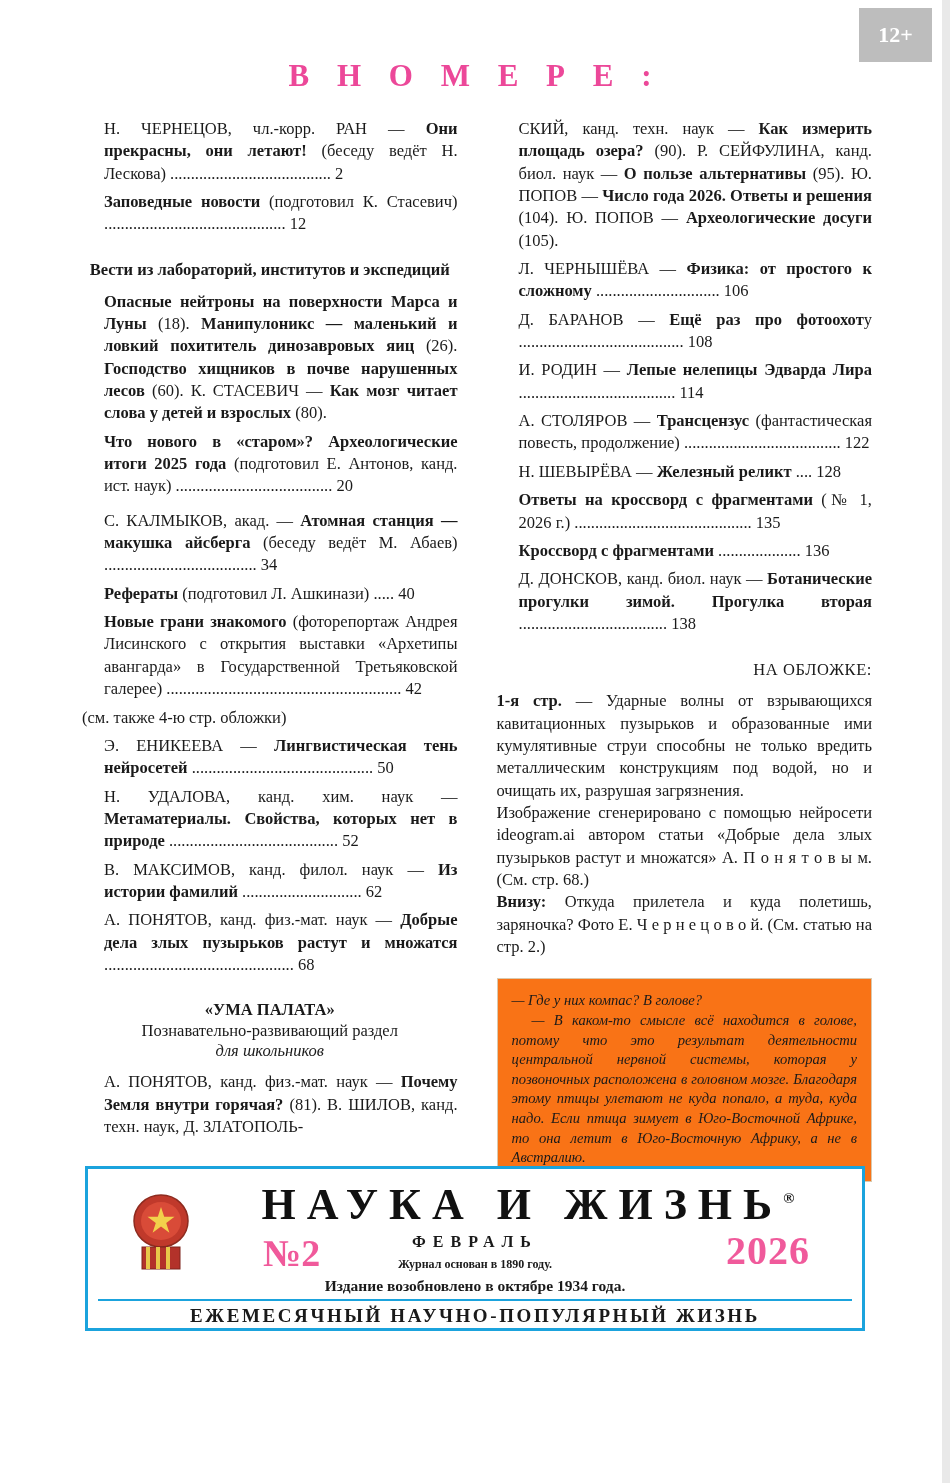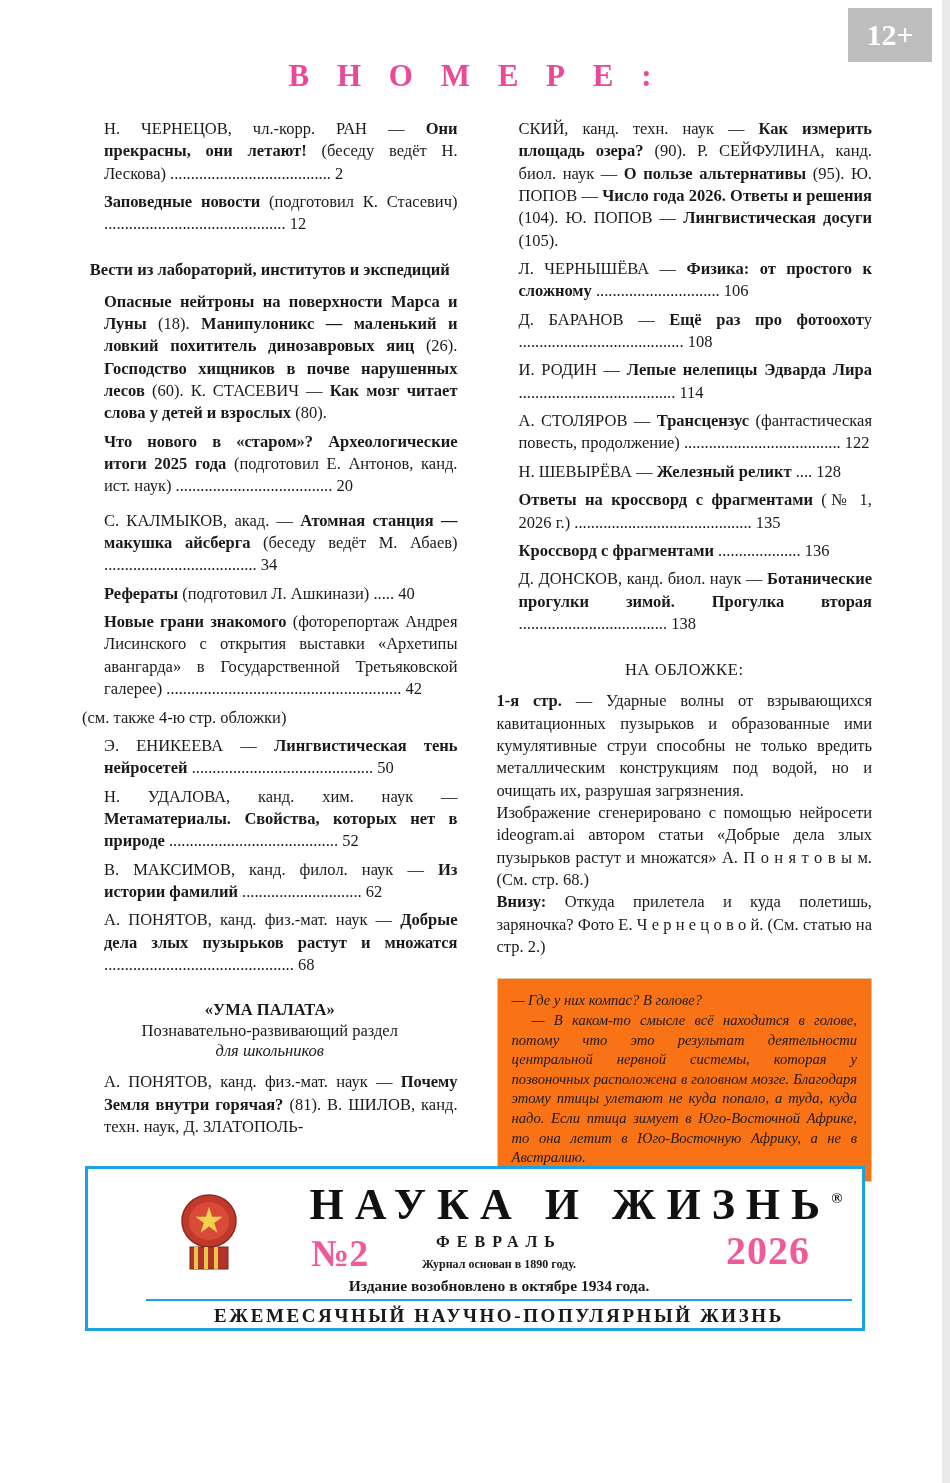--- a/index.html
+++ b/index.html
@@ -14,25 +14,25 @@
   }
   .page {
     position: relative;
     width: 950px; height: 1483px;
     padding: 0;
   }
   
   .age-badge {
     position: absolute;
     top: 8px; right: 18px;
-    width: 84px; height: 54px;
+    width: 73px; height: 54px;
     background: #bdbdbd;
     color: #ffffff;
     font-family: "Liberation Serif", serif;
-    font-size: 30px;
+    font-size: 22px;
     font-weight: bold;
     display: flex;
     align-items: center;
     justify-content: center;
     letter-spacing: 0px;
   }
   
   .issue-heading {
     position: absolute;
     top: 58px; left: 0; width: 950px;
@@ -68,21 +68,21 @@
   .ctr { text-align: center; text-indent: 0; padding-left: 0; }
   .rightind { text-align: right; }
 
   .section-title {
     text-align: center;
     font-weight: bold;
     font-size: 16.5px;
     line-height: 1.33;
   }
   .cover-title {
-    text-align: center;
+    text-align: right;
     font-size: 16.5px;
     letter-spacing: 0.6px;
     margin-top: 2px;
   }
   .indent-first { text-indent: 24px; }
 
   .quote-box {
     margin-top: 20px;
     background: #f97316;
     border: 1px solid #d9c9ae;
@@ -94,21 +94,20 @@
   }
   .quote-box p { margin: 0; }
 
   
   .masthead {
     position: absolute;
     left: 85px; top: 1166px;
     width: 780px; height: 165px;
     border: 3px solid #1ba3dd;
     background: #ffffff;
-    padding-left: 48px;
   }
   .mast-inner { position: relative; width: 100%; height: 100%; }
   .mast-title {
     position: absolute; top: 10px; left: 115px; width: 650px;
     text-align: center;
     font-family: "Liberation Serif", serif;
     font-weight: bold;
     font-size: 44px;
     letter-spacing: 11px;
     color: #111;
@@ -212,21 +211,21 @@
         <div class="gap-l"></div>
         <div class="section-title">«УМА ПАЛАТА»</div>
         <div class="ctr" style="font-size: 16.5px;">Познавательно-развивающий раздел</div>
         <div class="ctr" style="font-size: 16.5px; font-style: italic;">для школьников</div>
         <div class="gap"></div>
         <p class="e hang">А. ПОНЯТОВ, канд. физ.-мат. наук — <b>Почему Земля внутри горячая? </b>(81). В. ШИЛОВ, канд. техн. наук, Д. ЗЛАТОПОЛЬ-</p>
         <div class="gap-s"></div>
       </div>
     <div class="col-right" id="col-right">
       <div id="right-entries">
-          <p class="e hang">СКИЙ, канд. техн. наук — <b>Как измерить площадь озера? </b>(90). Р. СЕЙФУЛИНА, канд. биол. наук — <b>О пользе альтернативы </b>(95). Ю. ПОПОВ — <b>Число года 2026. Ответы и решения </b>(104). Ю. ПОПОВ — <b>Лингвистическая досуги </b>(105).</p>
+          <p class="e hang">СКИЙ, канд. техн. наук — <b>Как измерить площадь озера? </b>(90). Р. СЕЙФУЛИНА, канд. биол. наук — <b>О пользе альтернативы </b>(95). Ю. ПОПОВ — <b>Число года 2026. Ответы и решения </b>(104). Ю. ПОПОВ — <b>Археологические досуги </b>(105).</p>
           <div class="gap-s"></div>
           <p class="e hang">Л. ЧЕРНЫШЁВА — <b>Физика: от простого к сложному </b>.............................. 106</p>
           <div class="gap-s"></div>
           <p class="e hang">Д. БАРАНОВ — <b>Ещё раз про фотоохот</b>у ........................................ 108</p>
           <div class="gap-s"></div>
           <p class="e hang">И. РОДИН — <b>Лепые нелепицы Эдварда Лира </b>...................................... 114</p>
           <div class="gap-s"></div>
           <p class="e hang">А. СТОЛЯРОВ — <b>Трансцензус </b>(фантастическая повесть, продолжение) ...................................... 122</p>
           <div class="gap-s"></div>
           <p class="e hang">Н. ШЕВЫРЁВА — <b>Железный реликт </b>.... 128</p>

